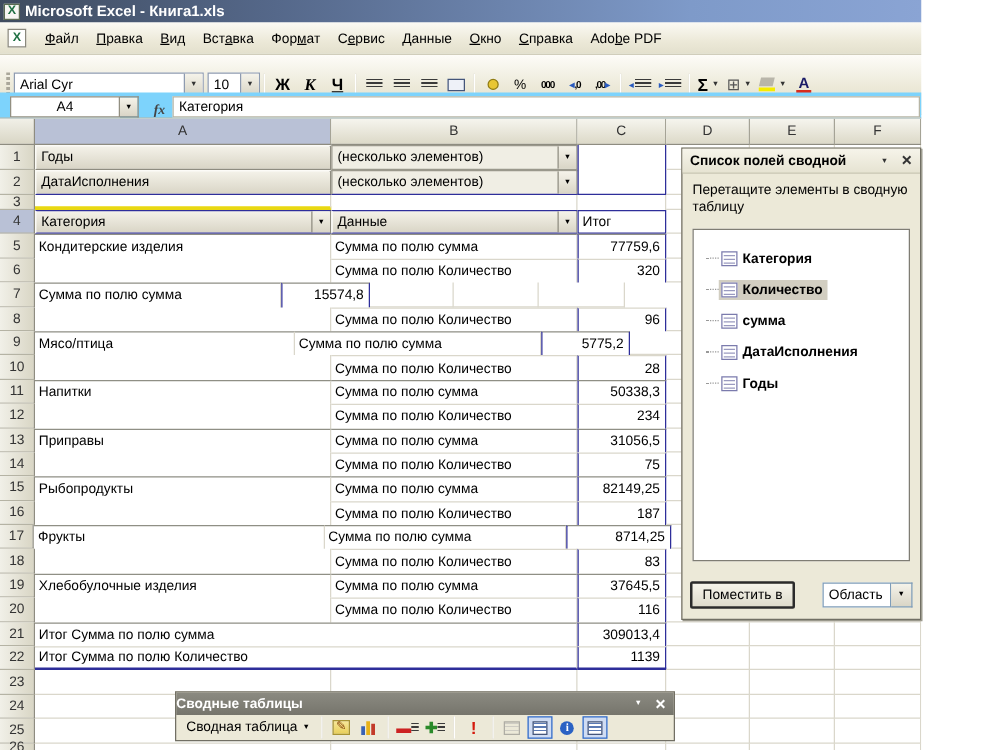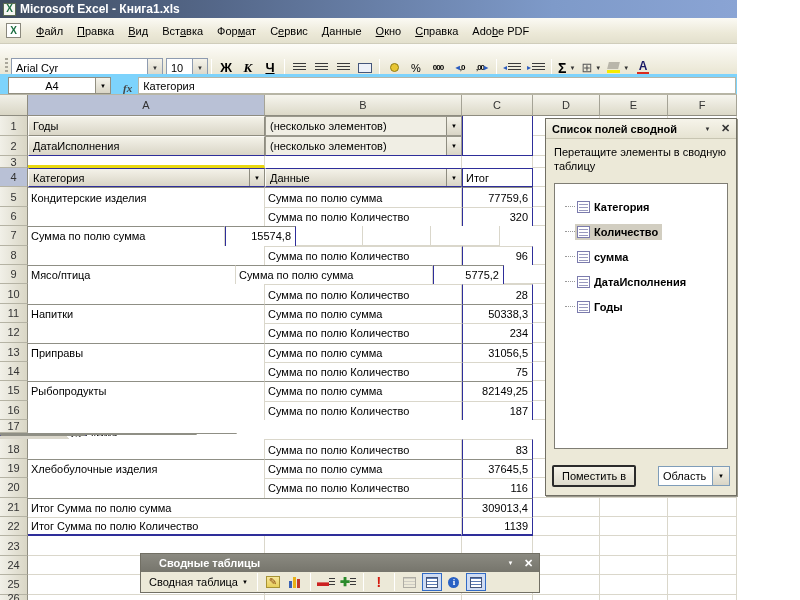--- a/index.html
+++ b/index.html
@@ -108,21 +108,21 @@
   .placebtn{height:22px;padding:0 8px;background:linear-gradient(#f6f4ea,#dedbcc);
     border:2px solid #2b2b2b;border-radius:2px;font-size:11px;display:flex;align-items:center;}
   .areacombo{display:flex;height:20px;}
   .areaval{width:55px;background:#fff;border:1px solid #7f9db9;display:flex;align-items:center;padding-left:4px;}
   .areadd{width:17px;background:linear-gradient(#f5f3ea,#d9d5c6);border:1px solid #7f9db9;border-left:none;
     display:flex;align-items:center;justify-content:center;font-size:6px;}
 
   
   .ptb{position:absolute;left:140px;top:553px;width:400px;height:40px;border:1px solid #716f64;z-index:6;background:#ece9d8;}
   .ptb-title{height:18px;background:linear-gradient(#8b8a81,#76756c);color:#fff;font-weight:bold;
-    display:flex;align-items:center;padding-left:18px;}
+    display:flex;align-items:center;padding-left:0;}
   .ptb-title .sp{flex:1;}
   .wbtn{width:15px;height:13px;display:flex;align-items:center;justify-content:center;color:#fff;margin-right:3px;}
   .ptb-body{height:20px;display:flex;align-items:center;padding:0 4px;gap:2px;}
   .ptb-menu{display:flex;align-items:center;padding:1px 4px;gap:4px;}
   .pic{width:20px;height:18px;display:flex;align-items:center;justify-content:center;border:1px solid transparent;}
   .pic.pressed{border:1px solid #316ac5;background:#cfdcf3;}
   .pic.disabled{opacity:.45;}
   .fmtic{width:14px;height:12px;background:linear-gradient(#f7e79a,#e8cf5a);border:1px solid #a79334;
     color:#8a4a10;font-size:10px;line-height:10px;display:flex;align-items:center;justify-content:center;}
   .chart{display:flex;align-items:flex-end;gap:1px;height:12px;}
@@ -468,21 +468,21 @@
           <div class="cell ltop" style="width: 197px;">
             <span>Сумма по полю Количество</span>
           </div>
           <div class="cell num cnav ltop" style="width: 71px;">
             <span>187</span>
           </div>
           <div class="cell blankb" style="width: 67px;"></div>
           <div class="cell blankb" style="width: 68px;"></div>
           <div class="cell blankb" style="width: 69px;"></div>
         </div>
-        <div class="grow" style="height: 19.4px; flex-direction: column;">
+        <div class="grow" style="height: 19.4px;">
           <div class="rh">17</div>
           <div class="cell gtop" style="width: 237px;">
             <span>Фрукты</span>
           </div>
           <div class="cell gtop" style="width: 197px;">
             <span>Сумма по полю сумма</span>
           </div>
           <div class="cell num cnav gtop" style="width: 86px;">
             <span>8714,25</span>
           </div>

